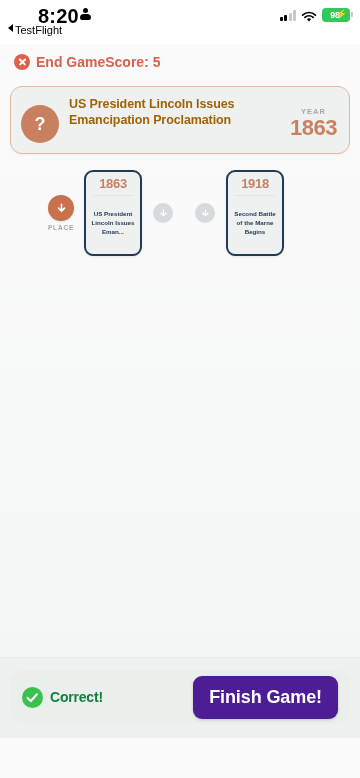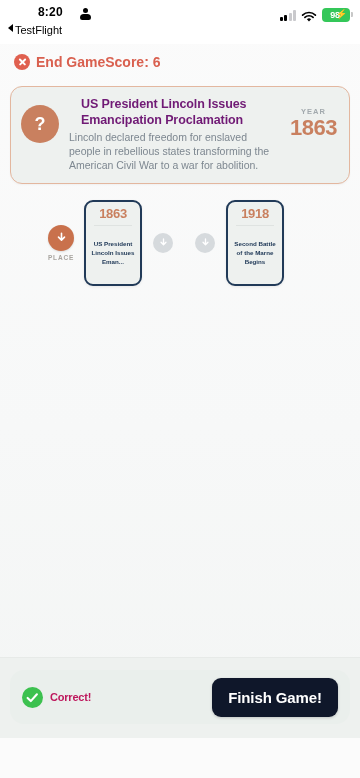--- a/index.html
+++ b/index.html
@@ -17,21 +17,21 @@
   }
 
   
   .statusbar {
     height: 44px; flex: 0 0 44px;
     position: relative;
     background: #ffffff;
   }
   .sb-time {
     position: absolute; left: 38px; top: 5px;
-    font-size: 12px; font-weight: bold; color: #000;
+    font-size: 20px; font-weight: bold; color: #000;
     letter-spacing: .2px;
   }
   .sb-person {
     position: absolute; left: 80px; top: 8px;
     width: 11px; height: 12px;
   }
   .sb-person .head {
     position: absolute; left: 3px; top: 0;
     width: 5px; height: 5px; border-radius: 50%; background: #000;
   }
@@ -125,22 +125,22 @@
   }
   .q-circle {
     flex: 0 0 38px; width: 38px; height: 38px; border-radius: 50%;
     background: #c9805f;
     display: flex; align-items: center; justify-content: center;
     color: #fff; font-size: 18px; font-weight: bold;
     margin-top: 8px;
   }
   .prompt-text { flex: 1 1 auto; min-width: 0; }
   .prompt-title {
-    font-size: 12.5px; font-weight: bold; color: #701a75;
-    line-height: 1.25; letter-spacing: -.1px; margin-left: 12px;
+    font-size: 12.5px; font-weight: bold; color: #a16207;
+    line-height: 1.25; letter-spacing: -.1px;
   }
   .prompt-desc {
     margin-top: 3px;
     font-size: 10.5px; color: #7d8790; line-height: 1.32;
   }
   .prompt-year { flex: 0 0 auto; text-align: center; padding-left: 4px; padding-top: 10px; }
   .year-cap {
     font-size: 7.5px; letter-spacing: 1px; color: #a2a9ad; font-weight: bold;
   }
   .year-val {
@@ -225,27 +225,27 @@
     padding: 0 12px;
   }
   .result {
     display: flex; align-items: center; gap: 7px;
   }
   .check-circle {
     width: 21px; height: 21px; border-radius: 50%;
     background: #3cc14f; position: relative; flex: 0 0 21px;
   }
   .result-label {
-    font-size: 11px; font-weight: bold; color: #be185d; letter-spacing: -.2px;
+    font-size: 14px; font-weight: bold; color: #15803d; letter-spacing: -.2px;
   }
   .finish-btn {
-    background: #0f172a; color: #ffffff;
+    background: #4c1d95; color: #ffffff;
     border: none; border-radius: 9px;
     padding: 11px 16px;
-    font-size: 15px; font-weight: bold;
+    font-size: 18px; font-weight: bold;
     font-family: "Liberation Sans", sans-serif;
     letter-spacing: -.1px;
     box-shadow: 0 1px 3px rgba(0,0,0,.18);
   }
   .footer-pad { height: 40px; background: #fbfbfb; }
 </style>
 </head>
 <body>
 
 <div class="screen">
@@ -280,30 +280,29 @@
       </span>
     </div>
   </div>
 
   <div class="toolbar">
     <div class="tb-left">
       <span class="x-circle"></span>
       <span class="end-game-label">End Game</span>
     </div>
     <div class="tb-right">
-      <span class="score-label">Score: 6</span>
+      <span class="score-label">Score: 5</span>
     </div>
   </div>
 
   <div class="prompt-wrap">
     <div class="prompt-card">
       <div class="q-circle">?</div>
       <div class="prompt-text">
         <div class="prompt-title">US President Lincoln Issues Emancipation Proclamation</div>
-        <div class="prompt-desc">Lincoln declared freedom for enslaved people in rebellious states transforming the American Civil War to a war for abolition.</div>
       </div>
       <div class="prompt-year">
         <div class="year-cap">YEAR</div>
         <div class="year-val">1863</div>
       </div>
     </div>
   </div>
 
   <div class="timeline-wrap">
     <div class="timeline">

